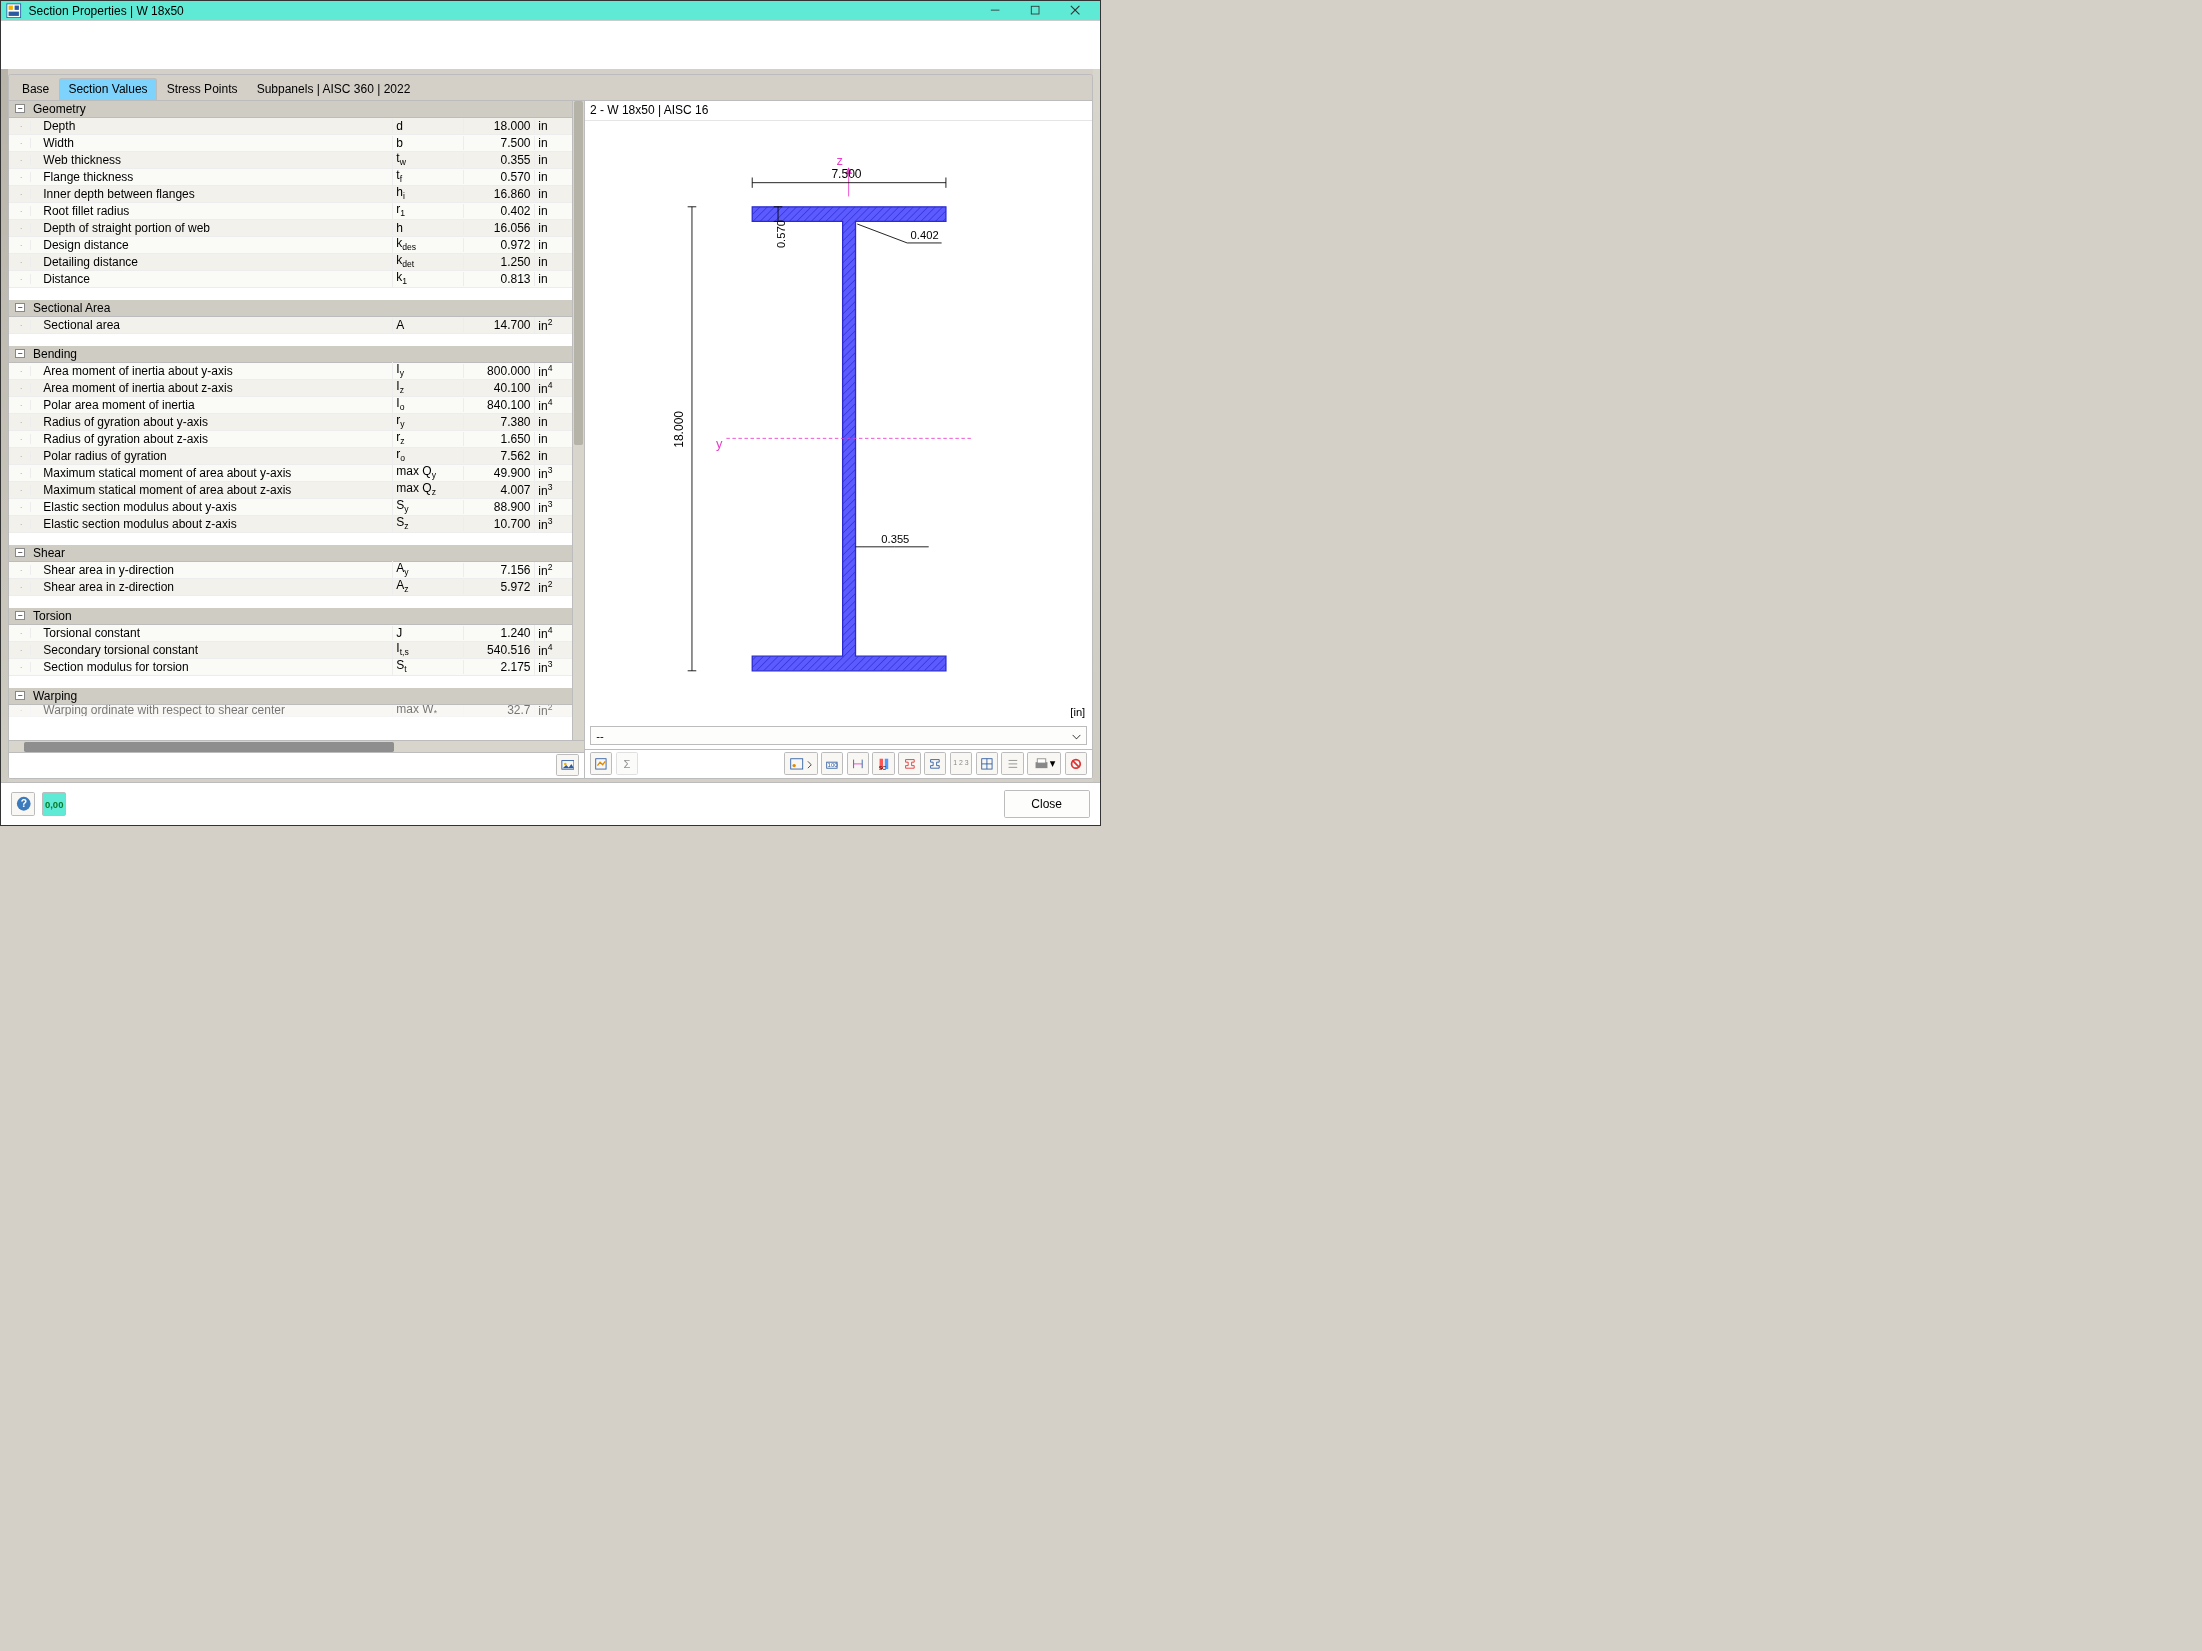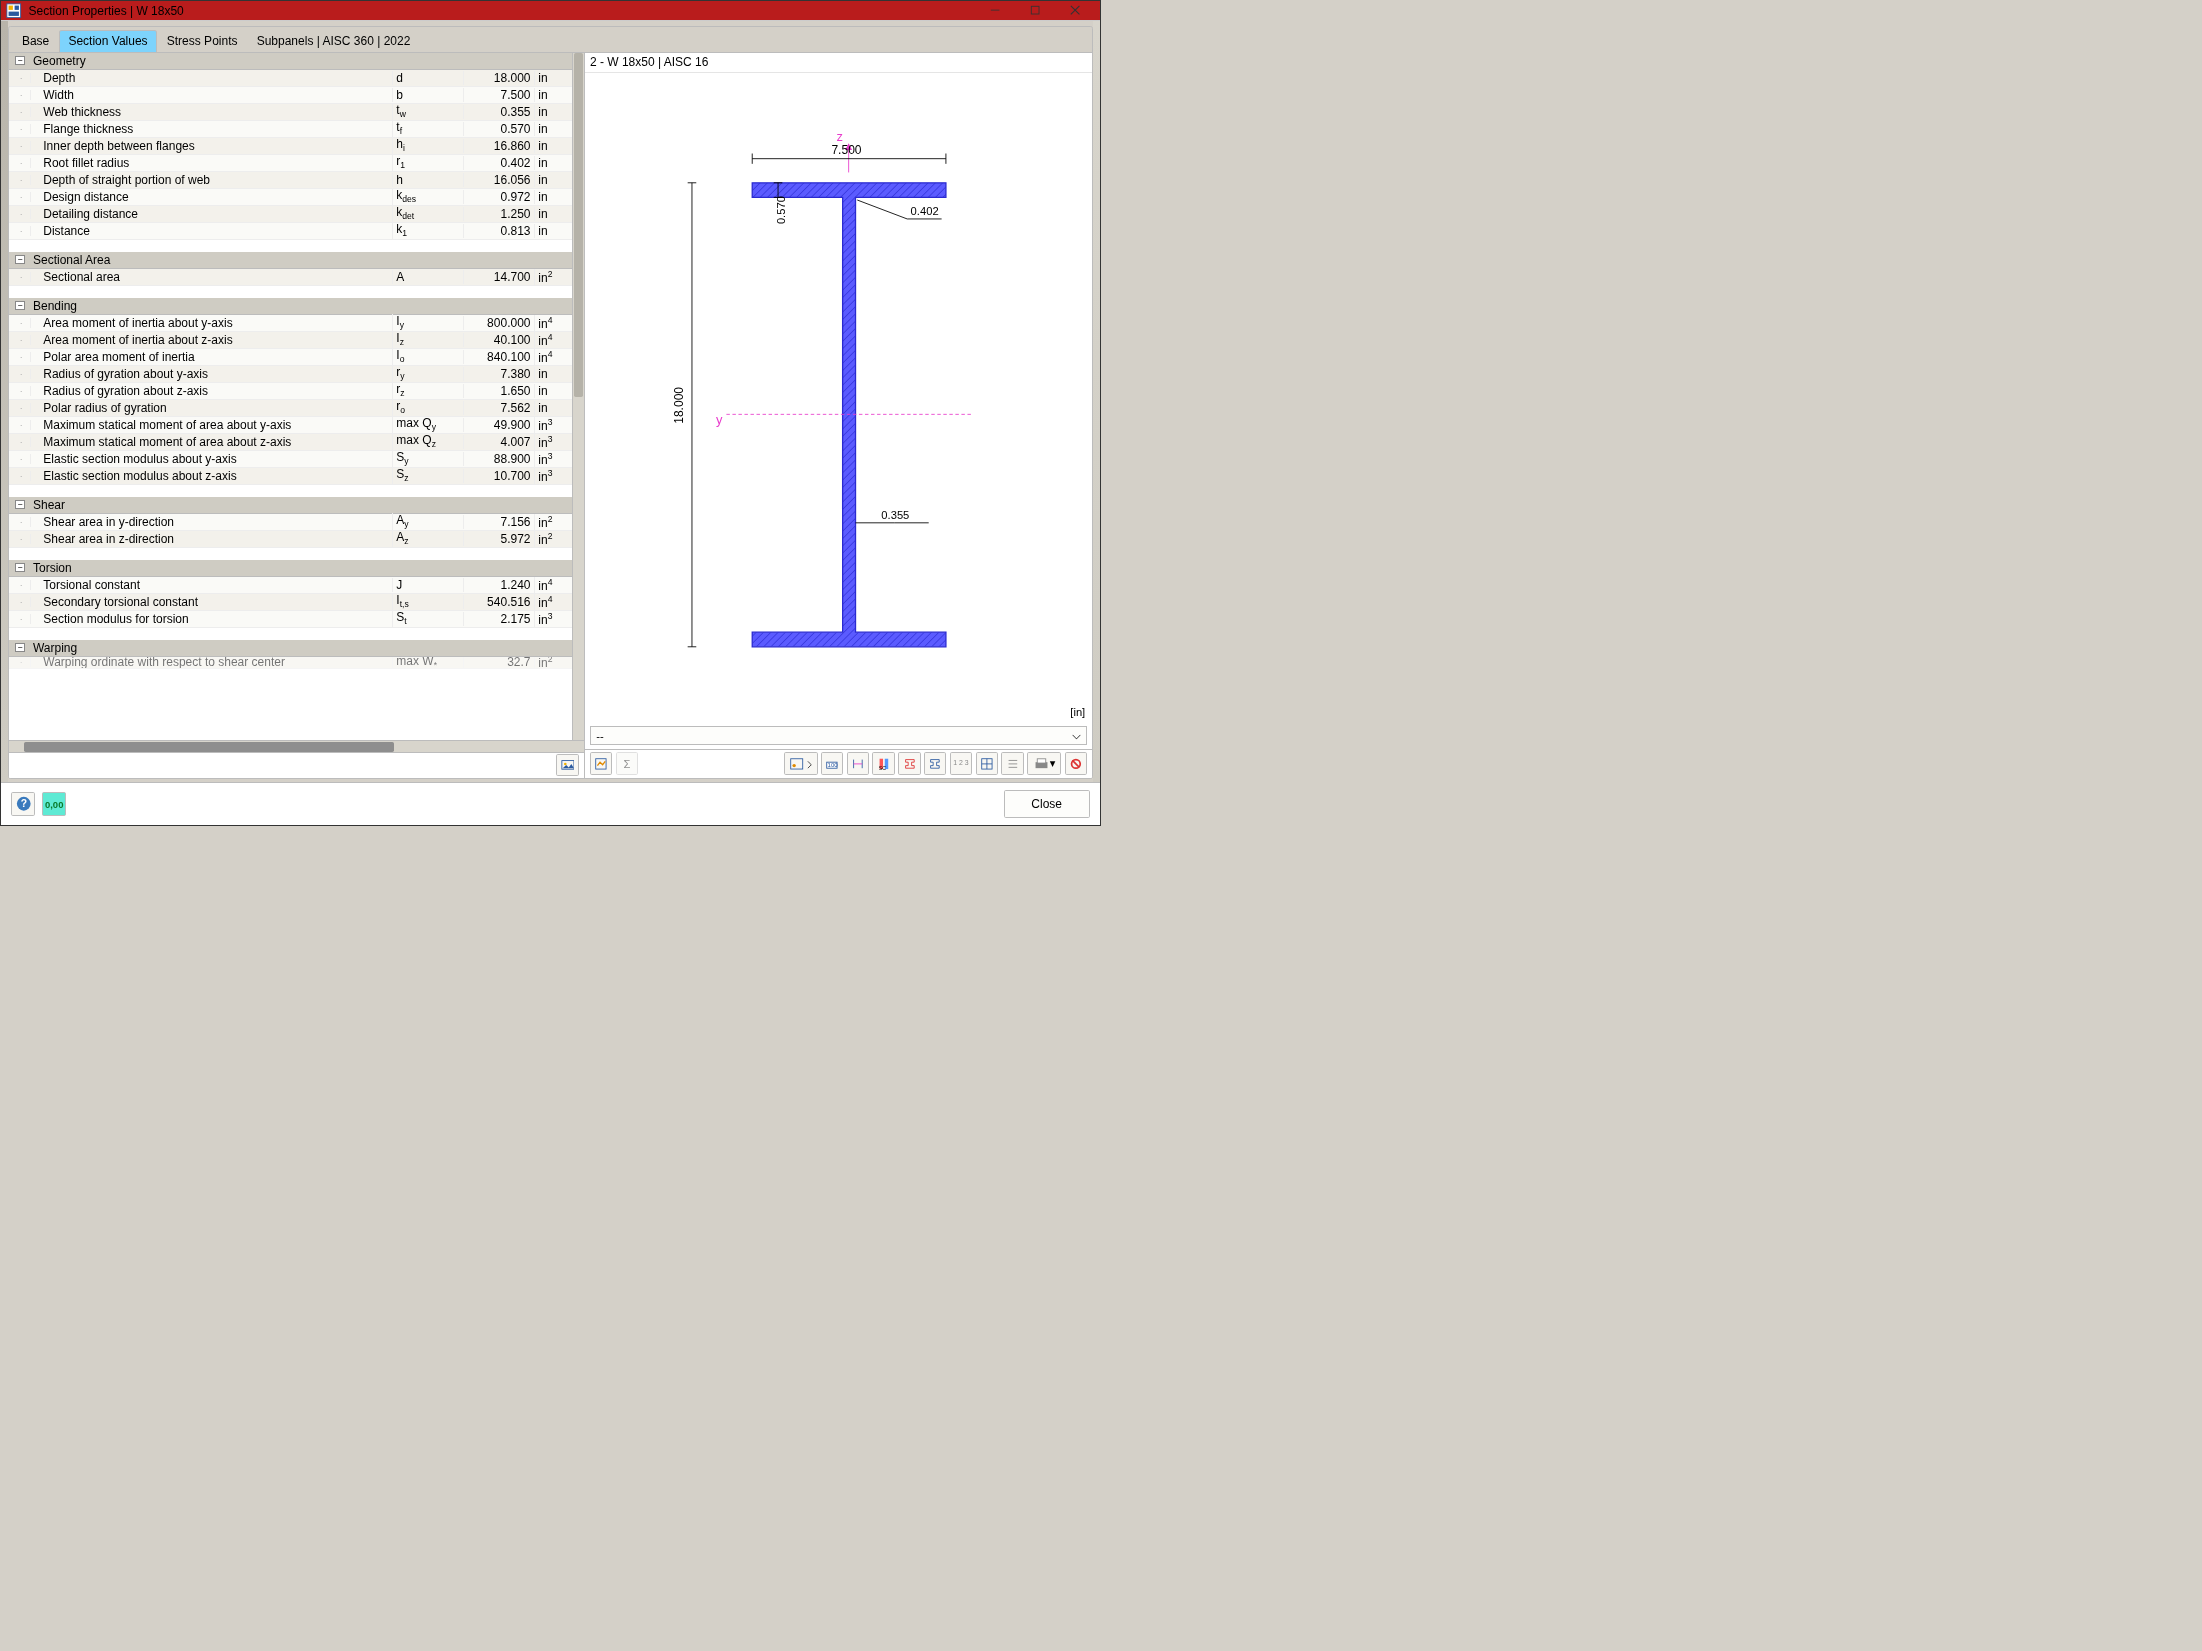--- a/index.html
+++ b/index.html
@@ -1,22 +1,22 @@
 <!DOCTYPE html>
 <html style="font-size:13.8px"><head>
 <meta charset="utf-8">
 <style>
 * { margin:0; padding:0; box-sizing:border-box; }
 body { font-family:"Segoe UI",Arial,sans-serif; font-size:12px; background:#d4d0c8; color:#000; }
 .window { width:1101px; height:826px; background:#fff; border:0.9px solid #333; display:flex; flex-direction:column; }
-.titlebar { height:20px; background:#b91c1c; border-bottom:0.9px solid #ccc; display:flex; align-items:center; padding:0 5.2px;justify-content:flex-end; }
+.titlebar { height:20px; background:#5eead4; border-bottom:0.9px solid #ccc; display:flex; align-items:center; padding:0 5.2px;justify-content:flex-end; }
 .titlebar .app-icon { width:15.5px; height:15.5px; margin-right:6.9px; display:inline-flex; align-items:center; justify-content:center; }
 .titlebar .title { flex:1; font-size:12px; }
 .titlebar .win-btn { width:40px; height:26px; display:flex; align-items:center; justify-content:center; cursor:pointer; }
-.content-band { flex:1; background:#d4d0c8; padding:5.2px 6.9px 3.4px 6.9px; position:relative; display:flex; flex-direction:column; }
+.content-band { flex:1; background:#d4d0c8; padding:5.2px 6.9px 3.4px 6.9px; position:relative; display:flex; flex-direction:column;margin-top:48px; }
 .sidestrip { position:absolute; left:0; top:0; bottom:0; width:6.9px; background:linear-gradient(#b8b4aa,#cfccc3); }
 .rightstrip { position:absolute; right:0; top:0; bottom:0; width:6.9px; background:linear-gradient(#d8d5cc,#cfccc3); }
 .inner { flex:1; background:#d4d0c8; border:0.9px solid #bcbcbc; border-radius:2.6px; display:flex; flex-direction:column; overflow:hidden; }
 .tabs { display:flex; padding:2.6px 3.4px 0 3.4px; background:#d4d0c8; font-size:12px; }
 .tab { padding:3.4px 8.6px; border:0.9px solid transparent; border-bottom:none; cursor:pointer; }
 .tab.active { background:#7dd3fc; border-color:#bcbcbc; border-radius:2.6px 2.6px 0 0; }
 .panels { flex:1; display:flex; background:#fff; border-top:0.9px solid #bcbcbc; overflow:hidden; }
 
 .left { width:576px; border-right:0.9px solid #bcbcbc; display:flex; flex-direction:column; }
 .grid-wrap { flex:1; overflow:hidden; position:relative; display:flex; }

